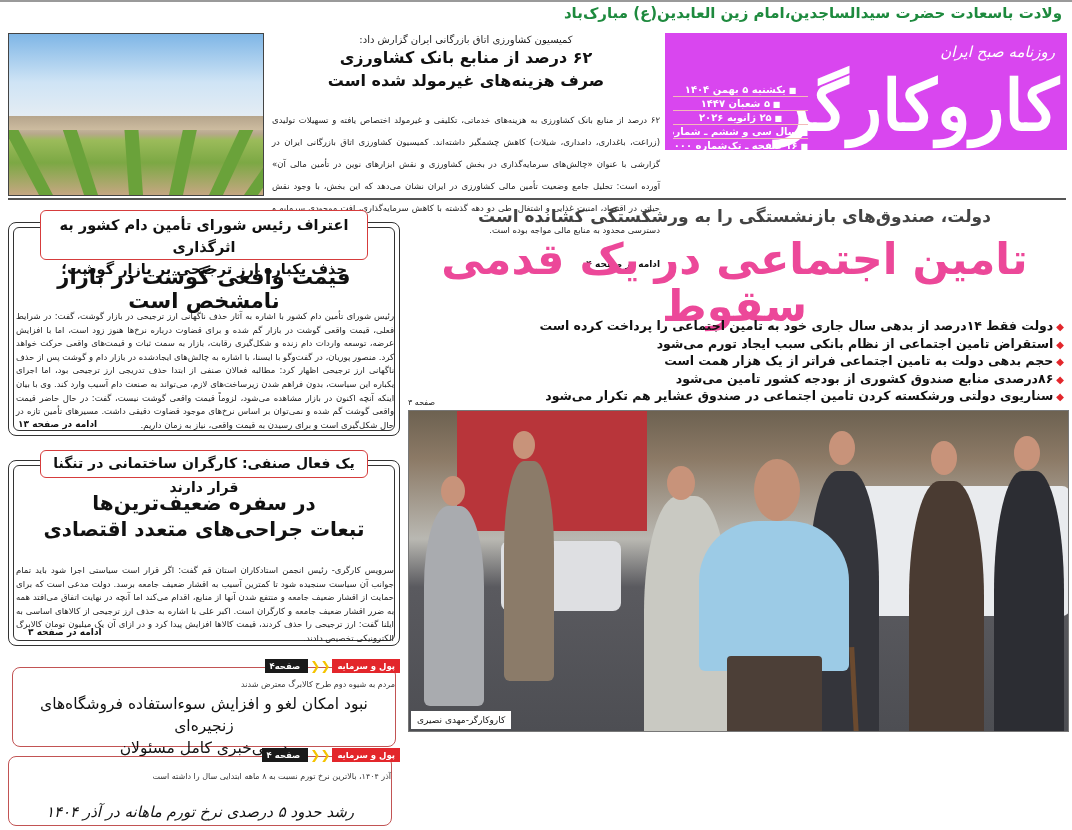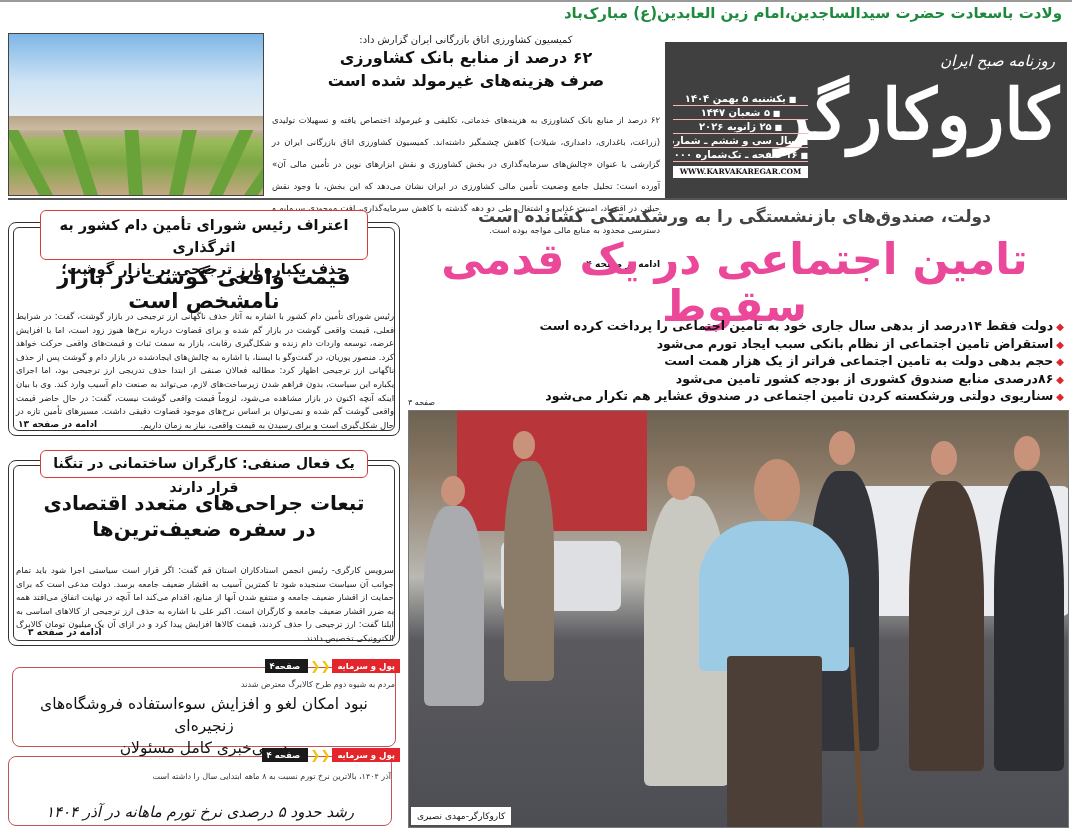--- a/index.html
+++ b/index.html
@@ -5,21 +5,21 @@
   * { box-sizing: border-box; margin: 0; padding: 0; }
   html, body { width: 1072px; height: 830px; overflow: hidden; background: #ffffff; }
   body { font-family: "DejaVu Sans", sans-serif; color: #111; position: relative; direction: rtl; }
 
   .top-rule { position: absolute; left: 0; top: 0; width: 1072px; height: 2px; background: #9a9a9a; }
 
   .occasion { position: absolute; right: 10px; top: 4px; width: 700px; height: 24px; color: #1e8a3e;
     font-size: 15px; font-weight: bold; text-align: right; white-space: nowrap; }
 
   
-  .masthead { position: absolute; left: 665px; top: 33px; width: 402px; height: 158px; background: #404040; overflow: hidden; margin-top: 9px; }
+  .masthead { position: absolute; left: 665px; top: 33px; width: 402px; height: 117px; background: #d946ef; overflow: hidden; }
   .mh-tagline { position: absolute; right: 12px; top: 10px; color: #fff; font-family: "DejaVu Serif", serif;
     font-style: italic; font-size: 15px; }
   .mh-logo { position: absolute; right: 8px; top: 38px; color: #fff; font-family: "DejaVu Serif", serif;
     font-weight: bold; font-size: 70px; line-height: 1; letter-spacing: -2px; }
   .mh-info { position: absolute; left: 8px; top: 50px; width: 135px; }
   .mh-line { color: #fff; font-size: 10px; font-weight: bold; height: 14px; line-height: 13px;
     border-bottom: 1px solid #f3b9b9; text-align: center; white-space: nowrap; overflow: hidden; }
   .mh-line::before { content: "■ "; font-size: 8px; }
   .mh-url { margin-top: 4px; background: #fff; color: #111; font-family: "DejaVu Serif", serif; font-size: 7.5px;
     font-weight: bold; text-align: center; height: 12px; line-height: 12px; direction: ltr; }
@@ -41,21 +41,21 @@
   
   .lead-kicker { position: absolute; right: 10px; top: 206px; width: 655px; text-align: center; font-size: 17px;
     font-weight: bold; color: #444; }
   .lead-title { position: absolute; right: 10px; top: 236px; width: 655px; text-align: center; font-size: 43px;
     font-weight: 900; letter-spacing: -1px; color: #ec4899; line-height: 1.1; }
   .lead-bullets { position: absolute; right: 8px; top: 318px; width: 650px; }
   .lead-bullet { font-size: 12.5px; font-weight: bold; line-height: 16.5px; text-align: right; white-space: nowrap; }
   .lead-bullet .dia { color: #e3262b; font-size: 10px; margin-left: 3px; }
   .lead-page { position: absolute; left: 408px; top: 398px; font-size: 8px; color: #222; }
 
-  .main-photo { position: absolute; left: 408px; top: 410px; width: 661px; height: 418px; overflow: hidden;
+  .main-photo { position: absolute; left: 408px; top: 410px; width: 661px; height: 322px; overflow: hidden;
     background: linear-gradient(180deg, #6d6251 0%, #8c7a66 15%, #b9b8b2 40%, #5a5a5f 55%, #4d4e53 100%); border: 1px solid #777; }
   .ph-redtruck { position: absolute; left: 48px; top: 0; width: 190px; height: 120px; background: #b8353a; }
   .ph-car { position: absolute; background: #e9ebee; border-radius: 8px; }
   .ph-person { position: absolute; border-radius: 40% 40% 6px 6px; }
   .ph-head { position: absolute; border-radius: 50%; background: #c8937a; }
   .ph-cane { position: absolute; left: 445px; top: 236px; width: 5px; height: 182px; background: #6b4a2f; transform: rotate(-3deg); }
   .ph-caption { position: absolute; left: 2px; bottom: 2px; background: #fff; color: #111; font-size: 9px;
     padding: 3px 6px; height: 18px; line-height: 12px; }
 
   
@@ -162,22 +162,22 @@
 </div>
 <div class="story-title" style="left:14px; top:265px; width:380px; font-size:21px;">قیمت واقعی گوشت  در بازار نامشخص است</div>
 <div class="story-body" style="left:16px; top:298px; width:378px;">رئیس شورای تأمین دام کشور با اشاره به آثار حذف ناگهانی ارز ترجیحی در بازار گوشت، گفت: در شرایط فعلی، قیمت واقعی گوشت در بازار گم شده و برای قضاوت درباره نرخ‌ها هنوز زود است، اما با افزایش عرضه، توسعه واردات دام زنده و شکل‌گیری رقابت، بازار به سمت ثبات و قیمت‌های واقعی حرکت خواهد کرد. منصور پوریان، در گفت‌وگو با ایسنا، با اشاره به چالش‌های ایجادشده در بازار دام و گوشت پس از حذف ناگهانی ارز ترجیحی اظهار کرد: مطالبه فعالان صنفی از ابتدا حذف تدریجی ارز ترجیحی بود، اما اجرای یکباره این سیاست، بدون فراهم شدن زیرساخت‌های لازم، می‌تواند به صنعت دام آسیب وارد کند. وی با بیان اینکه آنچه اکنون در بازار مشاهده می‌شود، لزوماً قیمت واقعی گوشت نیست، گفت: در حال حاضر قیمت واقعی گوشت گم شده و نمی‌توان بر اساس نرخ‌های موجود قضاوت دقیقی داشت. مسیرهای تأمین تازه در حال شکل‌گیری است و برای رسیدن به قیمت واقعی، نیاز به زمان داریم.</div>
 <div class="story-cont" style="left:18px; top:419px;">ادامه در صفحه ۱۳</div>
 
 <div class="box" style="left:8px; top:460px; width:392px; height:186px;">
   <div class="box-inner" style="left:4px; top:4px; right:4px; bottom:4px;"></div>
 </div>
 <div class="tag-box" style="left:40px; top:450px; width:328px; height:28px; font-size:14px; line-height:24px;">یک فعال صنفی: کارگران ساختمانی در تنگنا قرار دارند</div>
 <div class="story-title" style="left:14px; top:490px; width:380px; font-size:20px; line-height:26px;">
+  <div>در سفره ضعیف‌ترین‌ها</div>
   <div>تبعات جراحی‌های متعدد اقتصادی</div>
-  <div>در سفره ضعیف‌ترین‌ها</div>
 </div>
 <div class="story-body" style="left:16px; top:552px; width:378px;">سرویس کارگری- رئیس انجمن استادکاران استان قم گفت: اگر قرار است سیاستی اجرا شود باید تمام جوانب آن سیاست سنجیده شود تا کمترین آسیب به اقشار ضعیف جامعه برسد. دولت مدعی است که برای حمایت از اقشار ضعیف جامعه و منتفع شدن آنها از منابع، اقدام می‌کند اما آنچه در نهایت اتفاق می‌افتد همه به ضرر اقشار ضعیف جامعه و کارگران است. اکبر علی با اشاره به حذف ارز ترجیحی از کالاهای اساسی به ایلنا گفت: ارز ترجیحی را حذف کردند، قیمت کالاها افزایش پیدا کرد و در ازای آن یک میلیون تومان کالابرگ الکترونیکی تخصیص دادند.</div>
 <div class="story-cont" style="left:28px; top:627px;">ادامه در صفحه ۳</div>
 
 <div class="red-box" style="left:12px; top:667px; width:384px; height:80px;">
   <div class="rb-kicker" style="top:12px;">مردم به شیوه دوم طرح کالابرگ معترض شدند</div>
   <div class="rb-title" style="top:25px;">
     <div>نبود امکان لغو  و  افزایش سوءاستفاده فروشگاه‌های زنجیره‌ای</div>
     <div>در بی‌خبری کامل مسئولان</div>
   </div>

